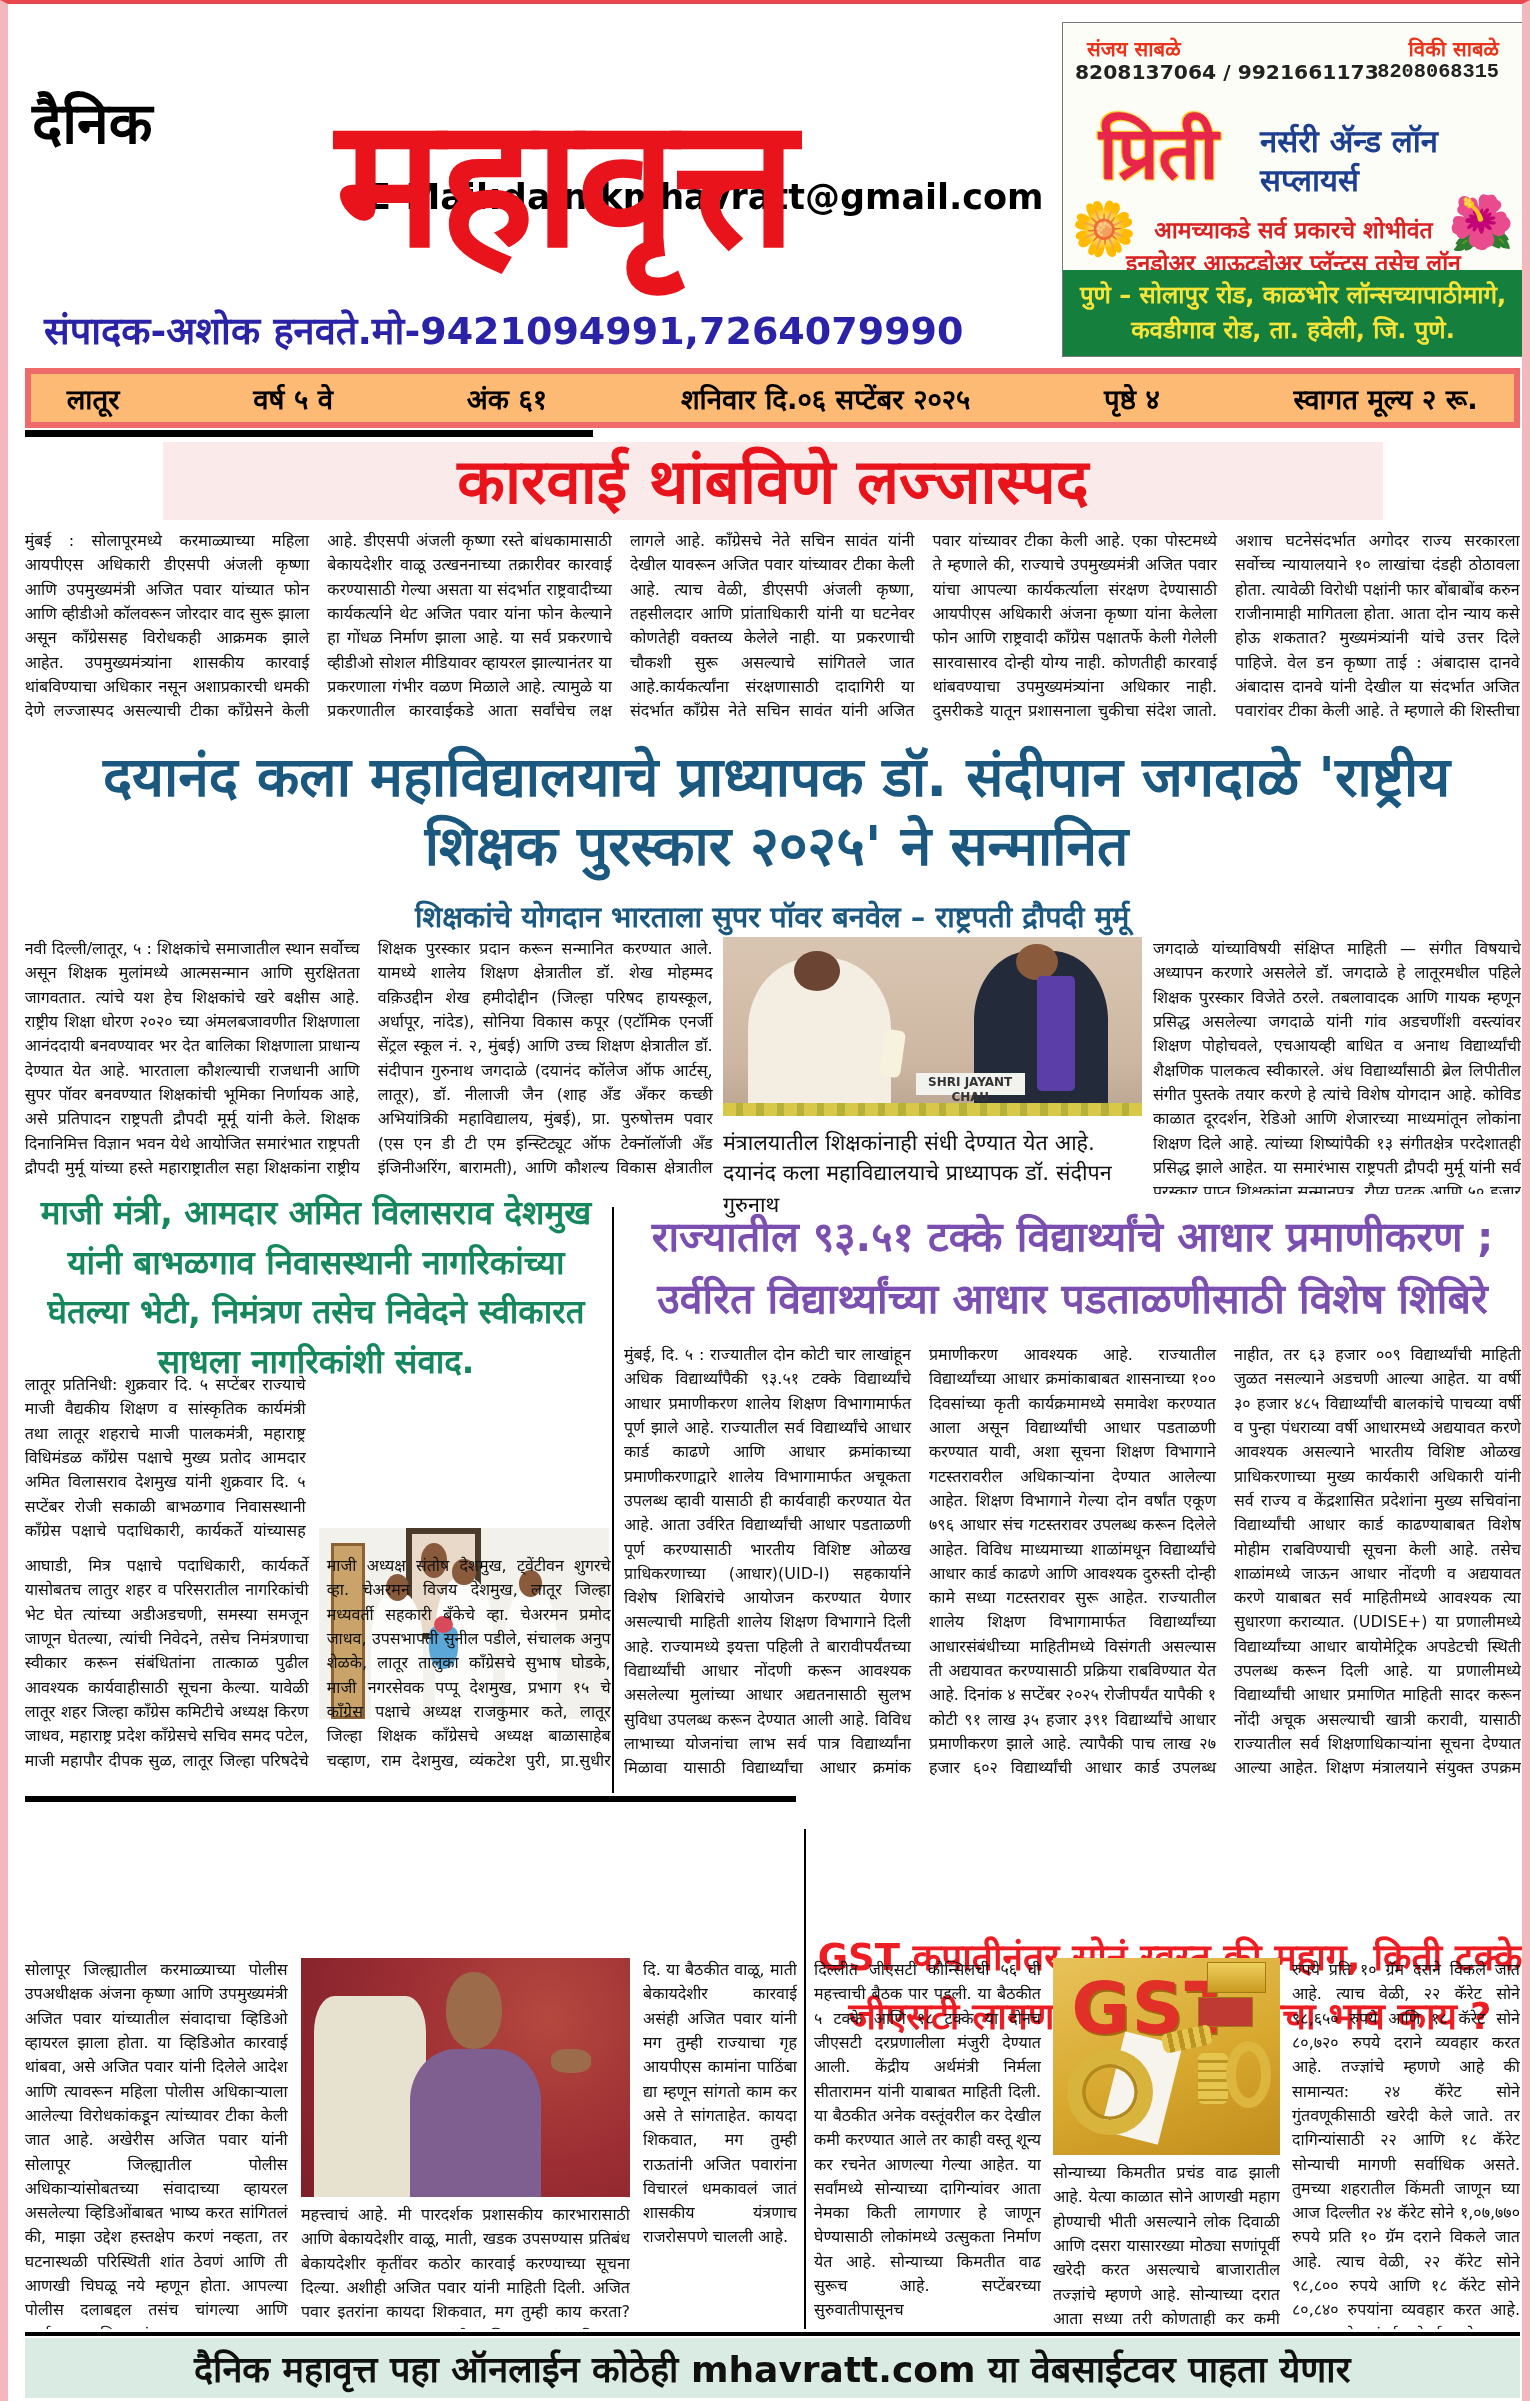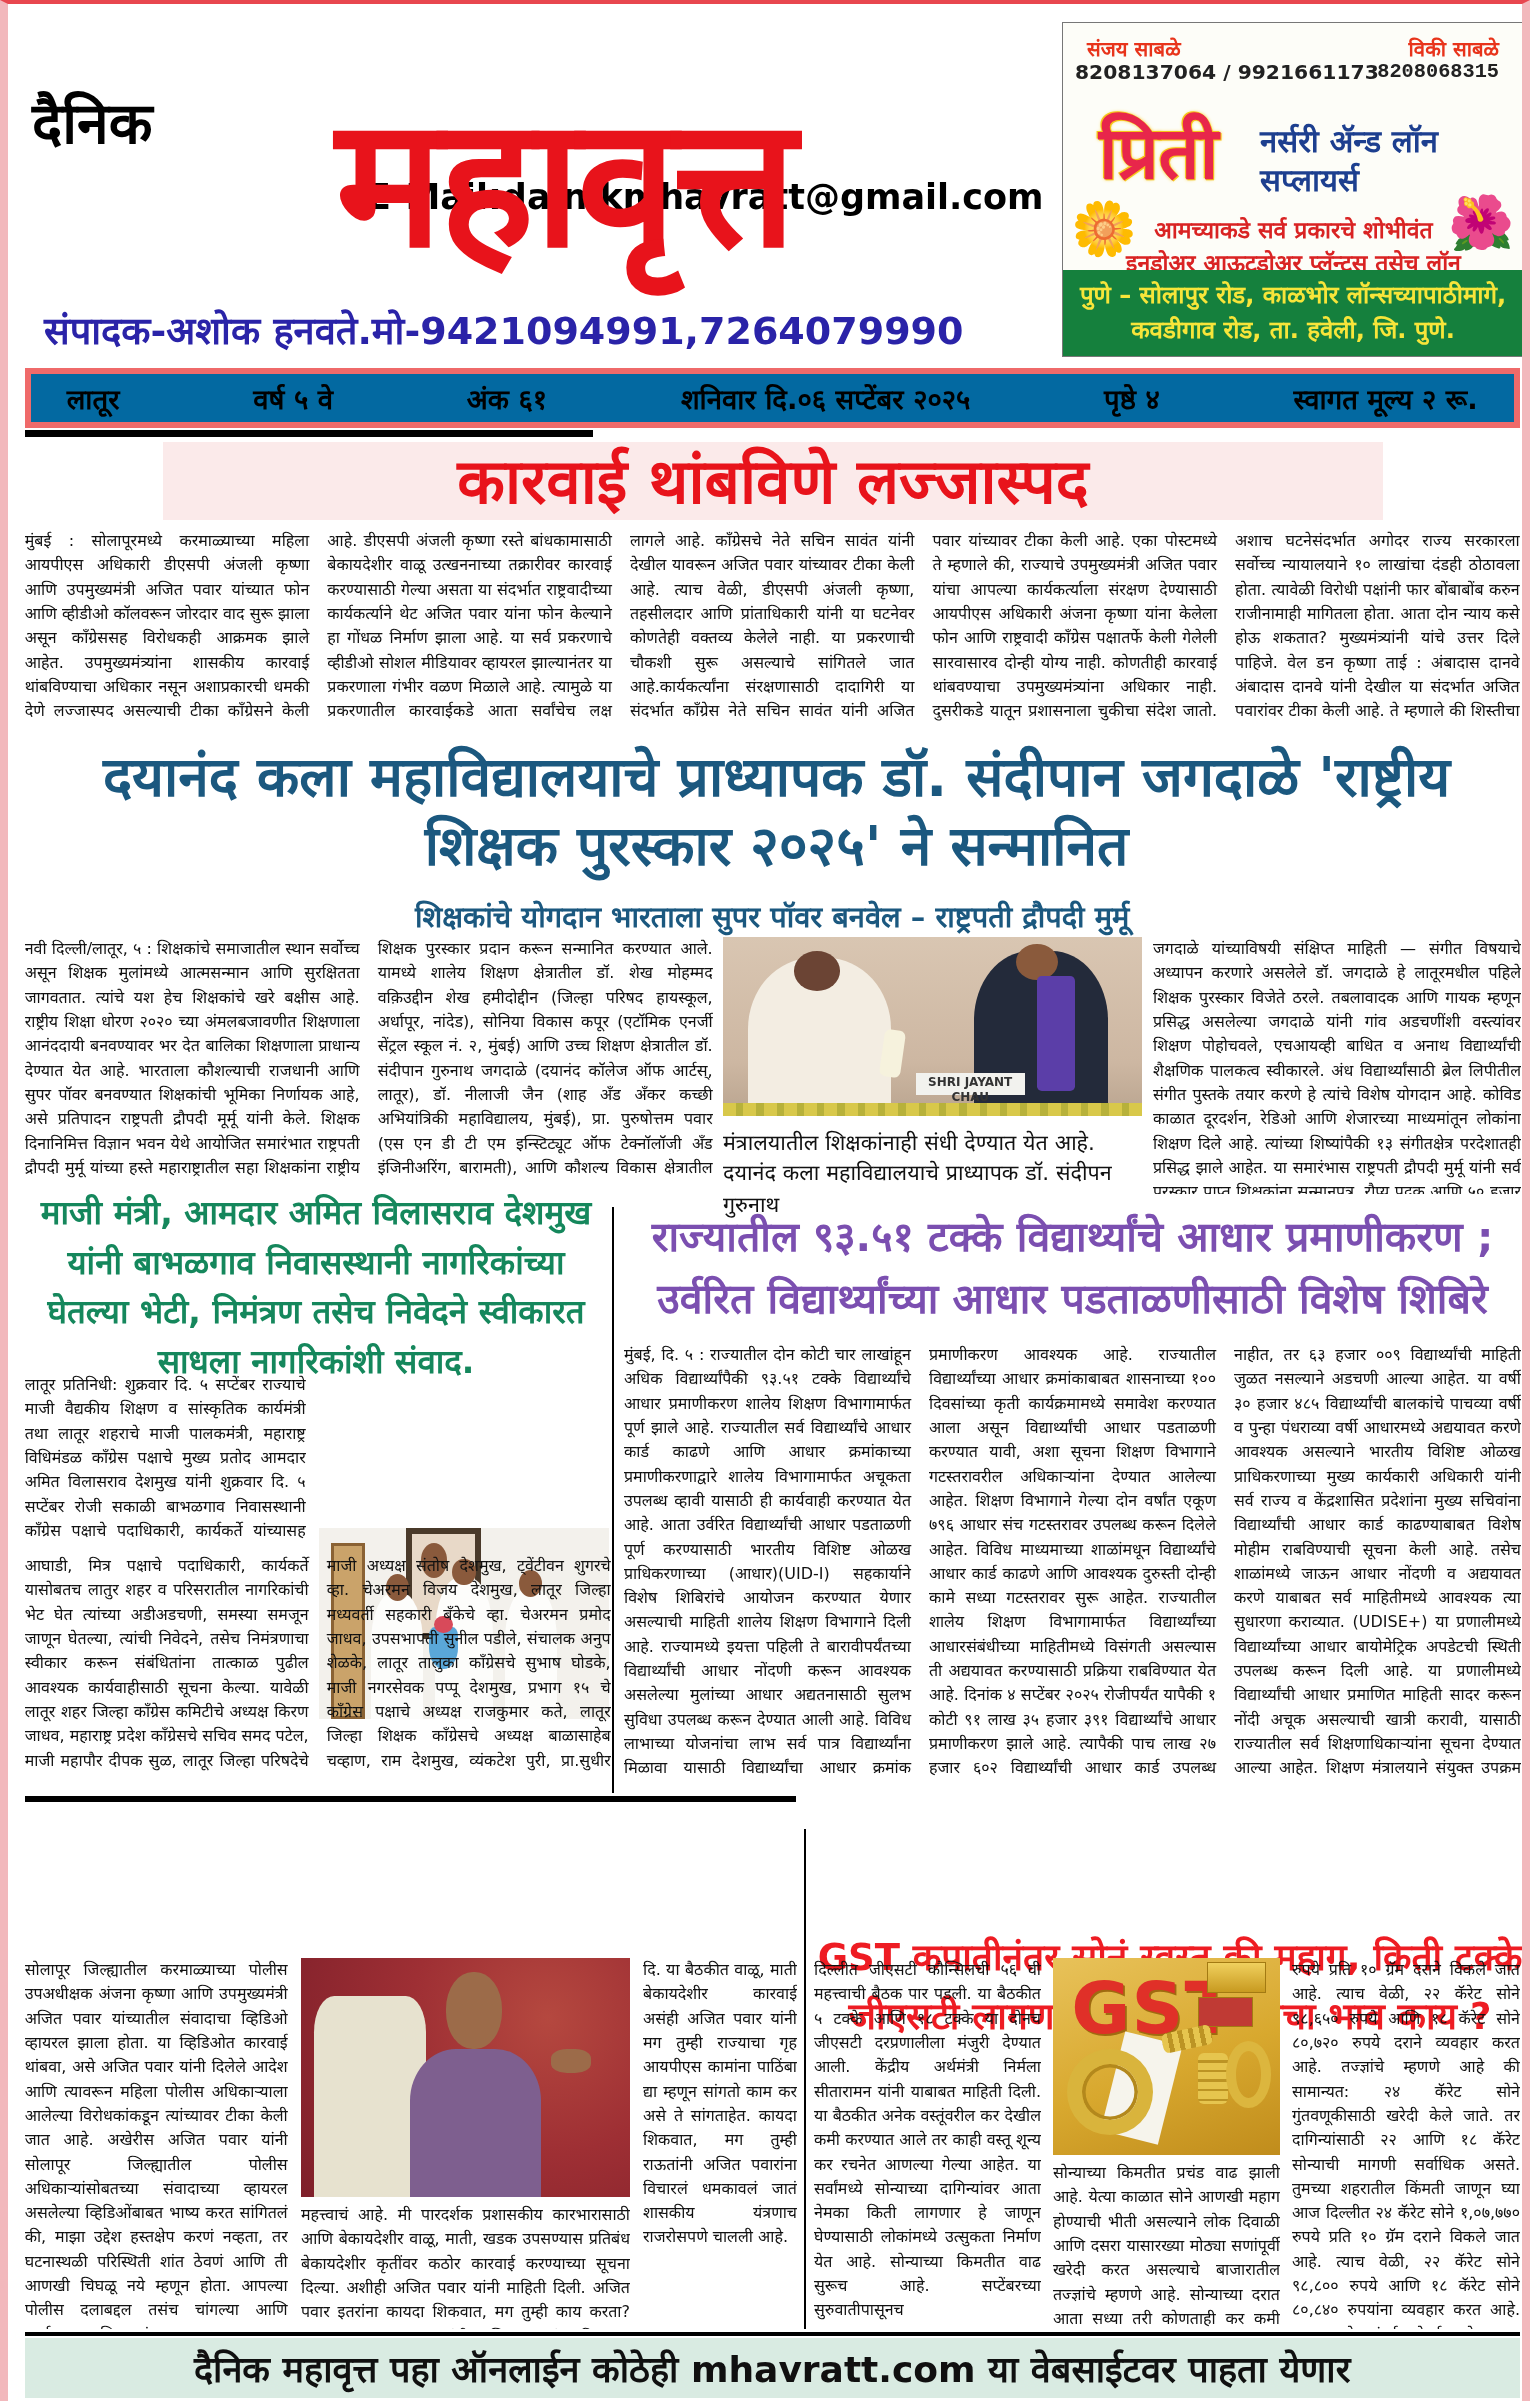--- a/index.html
+++ b/index.html
@@ -26,21 +26,21 @@
   .adbox { border:1.8px solid #777; background:#fdfdf8; }
   .ad-contact-name { color:#e8341b; font-weight:bold; font-size:20.3px; }
   .ad-phone { color:#222; font-size:20.3px; font-weight:bold; }
   .ad-brand { color:#e8264b; font-weight:bold; font-size:72px; text-shadow:0 0 3.6px #f5c518, 1.2px 1.2px 0 #f5c518, -1.2px -1.2px 0 #f5c518; }
   .ad-sub { color:#1d3f8f; font-weight:bold; font-size:31px; line-height:1.25; }
   .ad-desc { color:#d92323; font-weight:bold; font-size:23px; line-height:1.4; text-align:center; }
   .ad-address { background:#15803d; color:#f7e53a; font-weight:bold; font-size:24px; text-align:center; line-height:1.45; padding:8.4px 4.8px; }
   .flower { font-size:53px; line-height:1; }
 
   
-  .datebar { background:#0369a1; border:6px solid #ef6a6a; display:flex; align-items:center; justify-content:space-between; padding:0 36px; }
+  .datebar { background:#fdba74; border:6px solid #ef6a6a; display:flex; align-items:center; justify-content:space-between; padding:0 36px; }
   .datebar span { font-size:27.5px; font-weight:bold; color:#000; white-space:nowrap; }
   .blackline { background:#000; }
 
   .headline1 { background:#fbeaea; color:#e8131b; font-size:62px; font-weight:bold; text-align:center; line-height:1.15; }
   .headline-blue { color:#1b587f; font-size:55px; font-weight:bold; text-align:center; line-height:1.25; }
   .subhead-blue { color:#1b587f; font-size:29px; font-weight:bold; text-align:center; }
   .headline-green { color:#15875c; font-size:33px; font-weight:bold; text-align:center; line-height:1.5; }
   .headline-purple { color:#7b4fb0; font-size:41px; font-weight:bold; text-align:center; line-height:1.5; }
   .headline-blue2 { color:#1d5d8a; font-size:37px; font-weight:bold; text-align:center; line-height:1.6; }
   .headline-red { color:#ee1c23; font-size:37px; font-weight:bold; text-align:center; line-height:1.6; }

